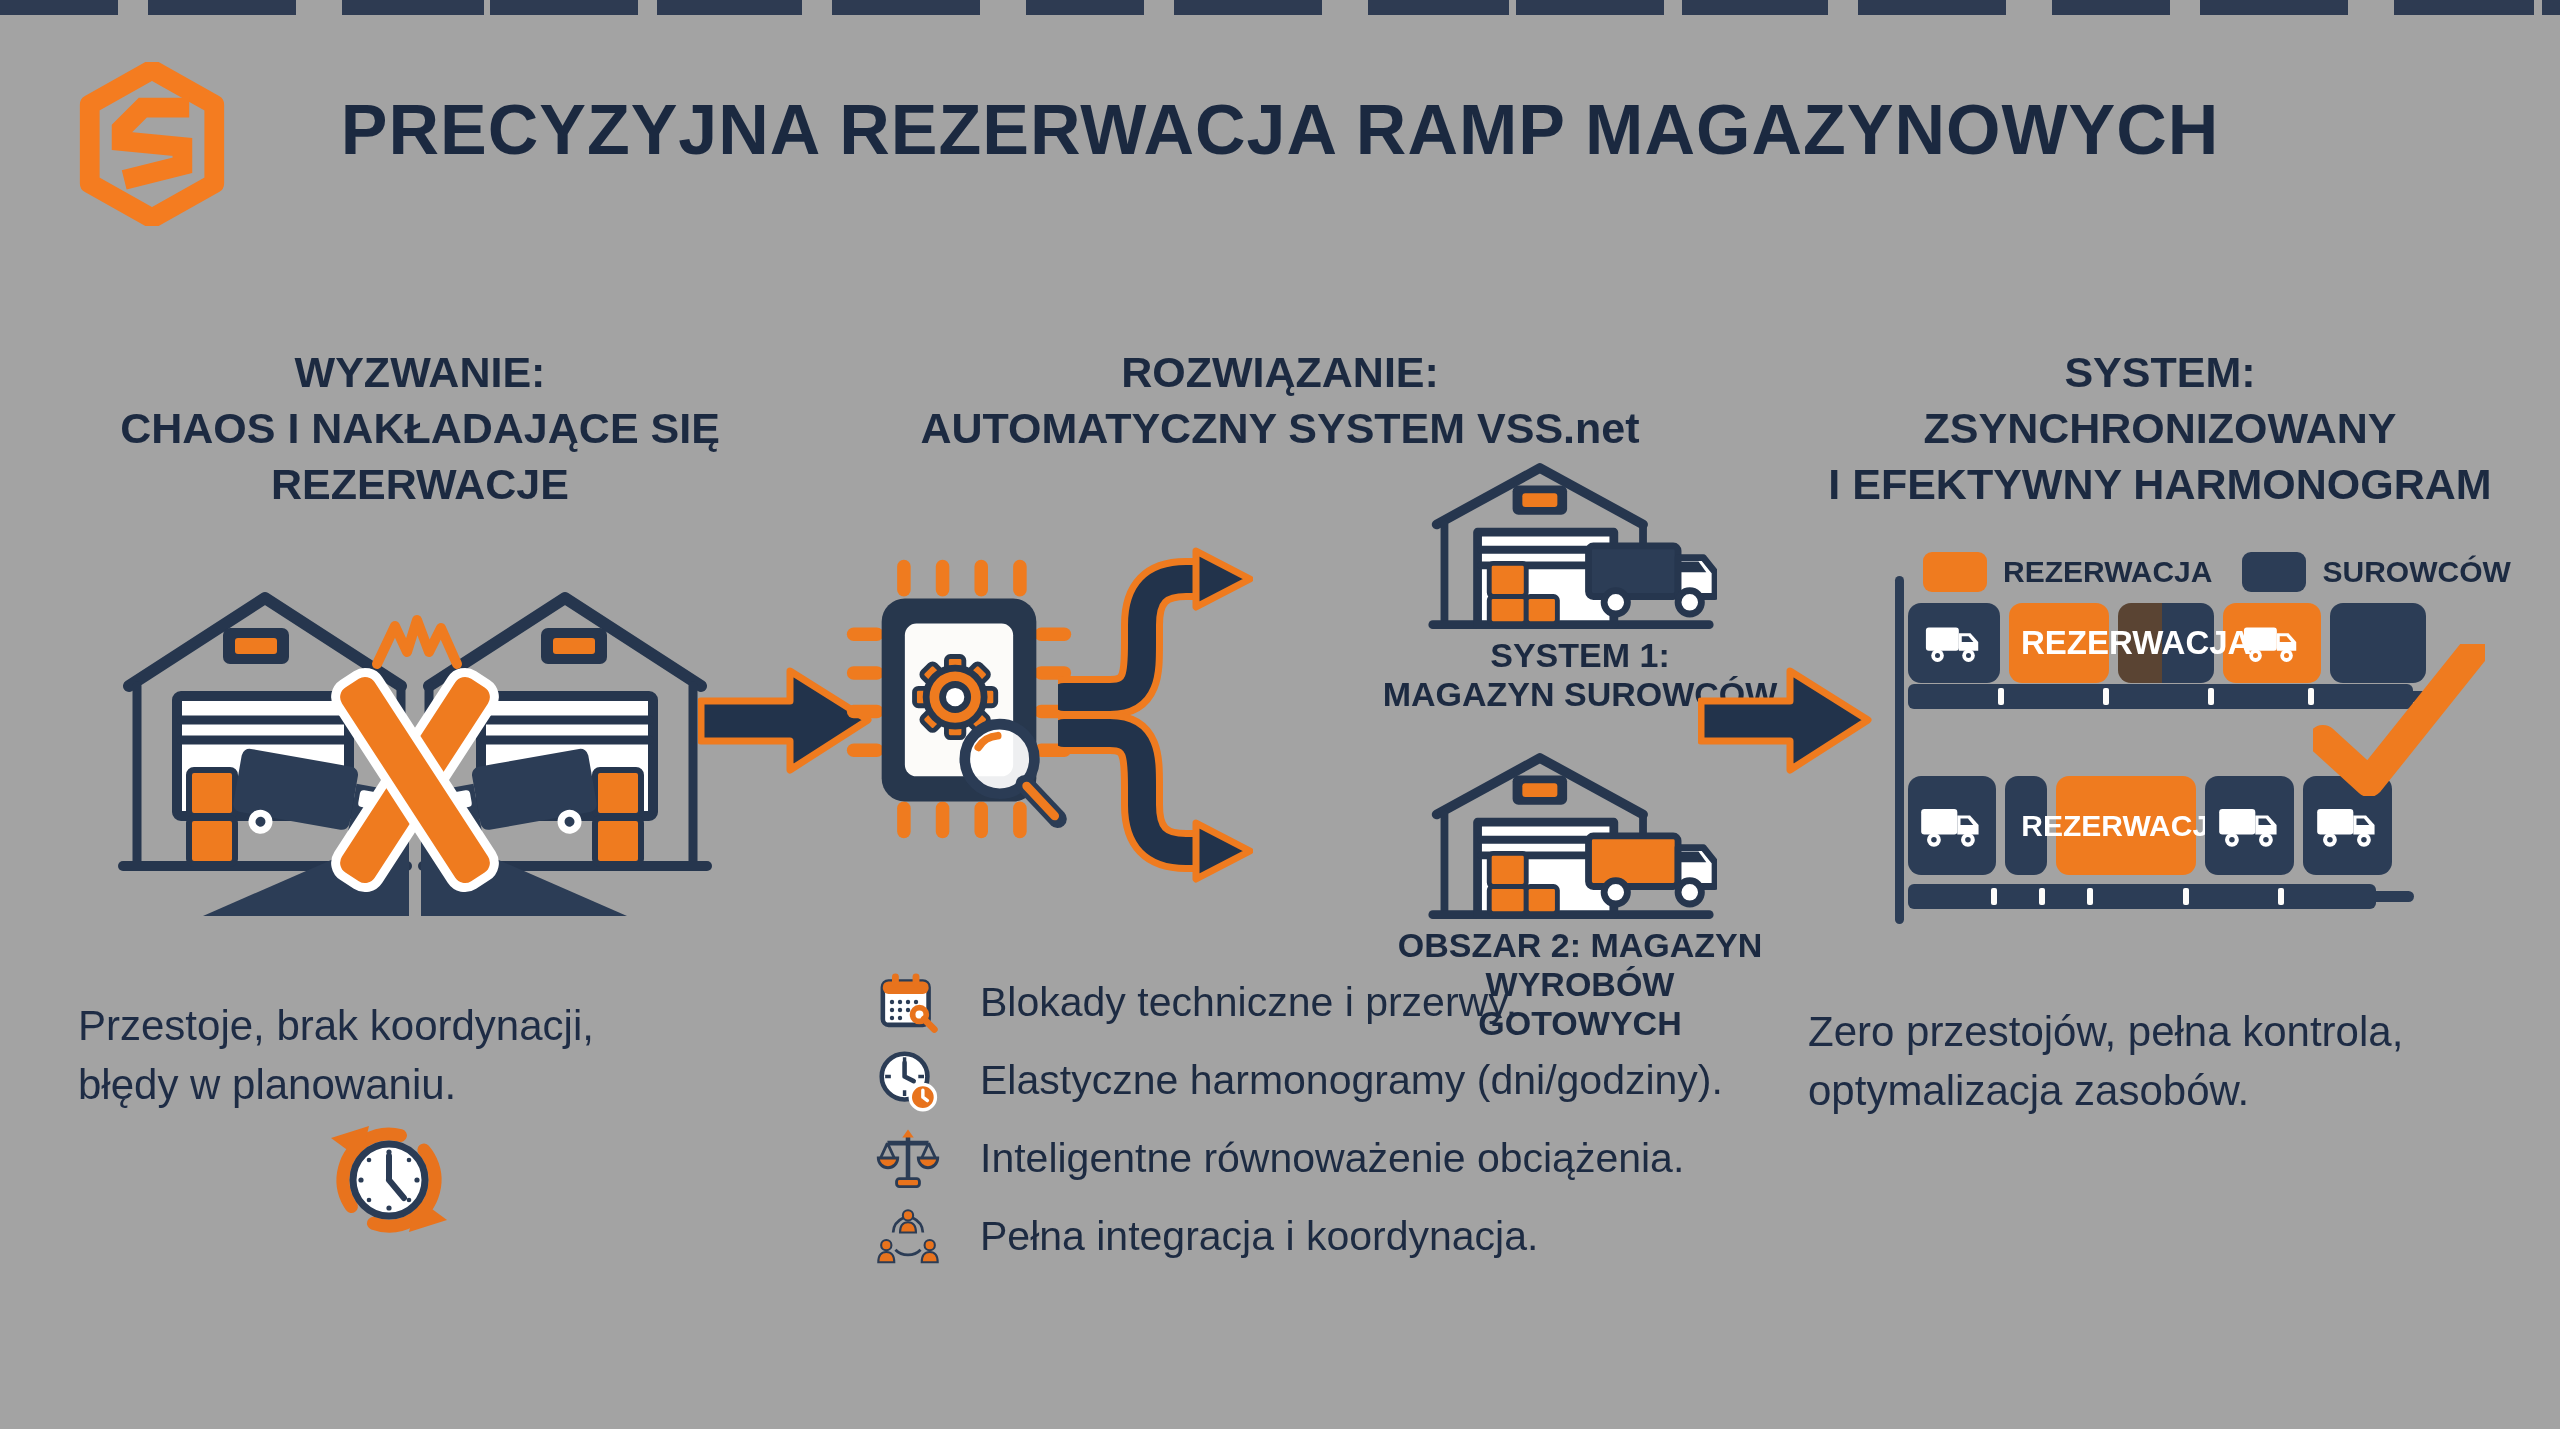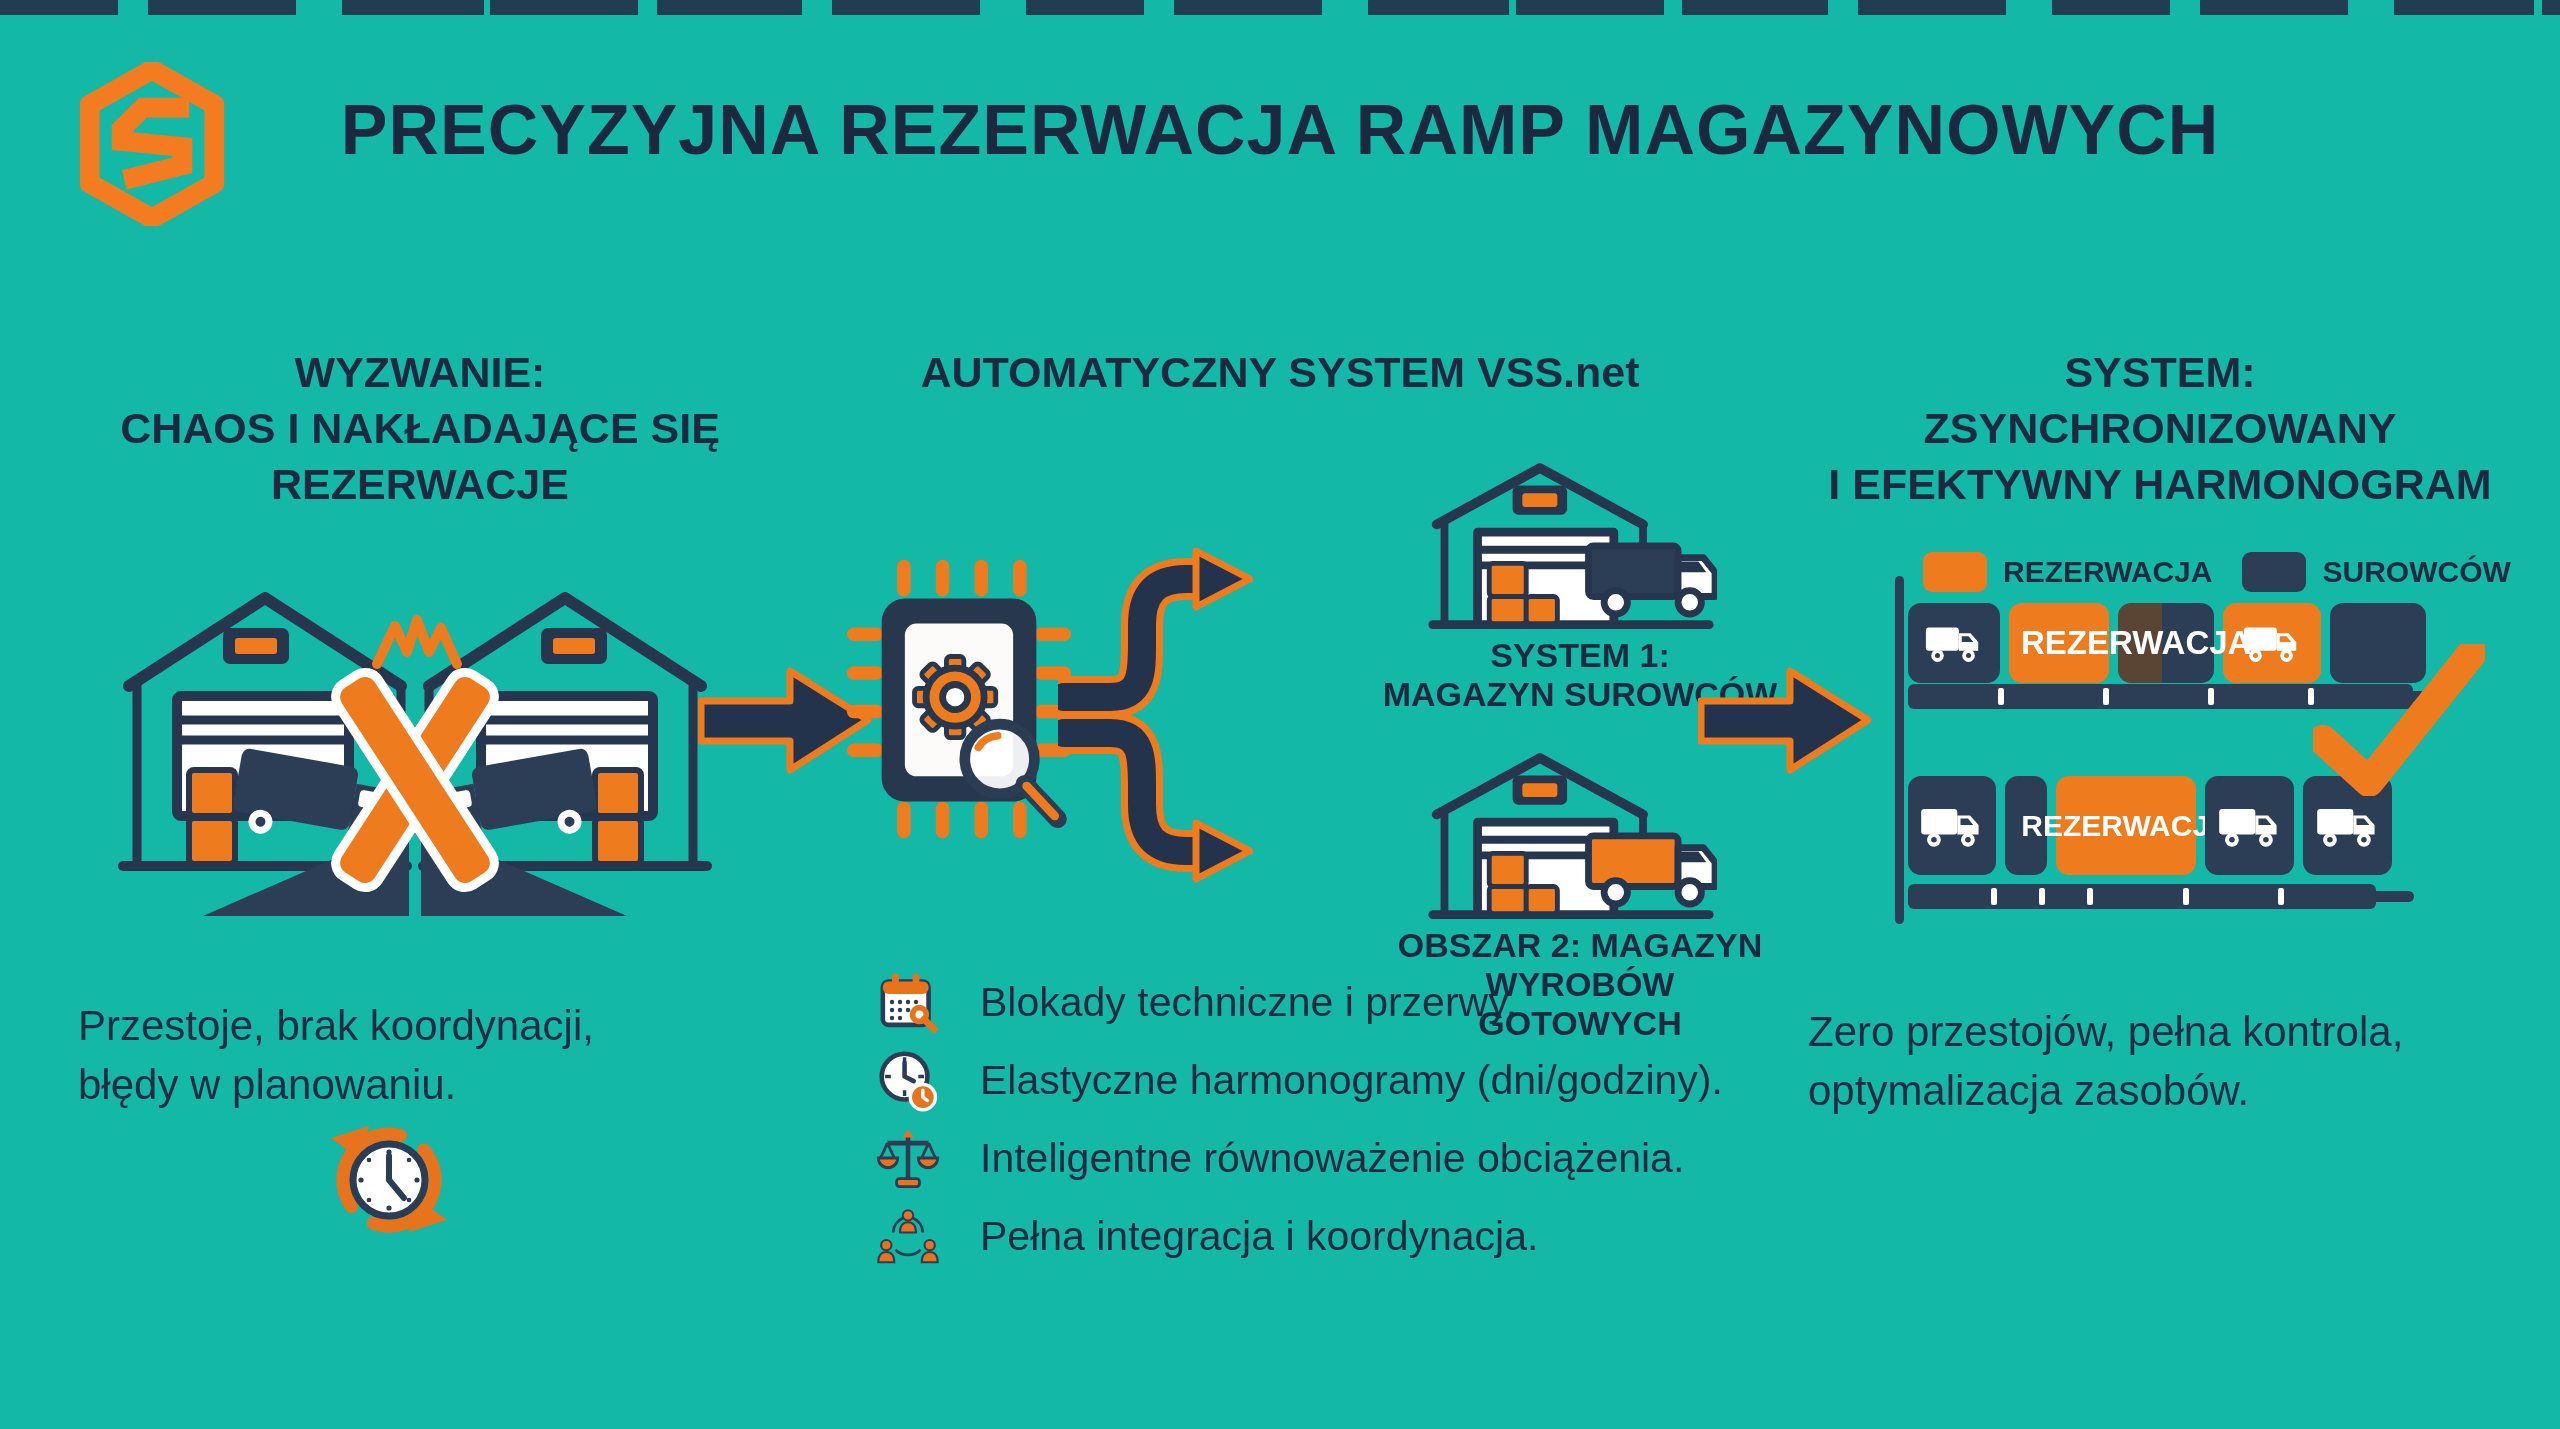--- a/index.html
+++ b/index.html
@@ -1,16 +1,16 @@
 <!DOCTYPE html>
 <html><head>
 <meta charset="utf-8">
 <style>
   html,body{margin:0;padding:0;}
-  .canvas{position:relative;width:2560px;height:1429px;background:#14b8a6;
+  .canvas{position:relative;width:2560px;height:1429px;background:#a3a3a3;
     font-family:"Liberation Sans",sans-serif;overflow:hidden;color:#1c2a41;}
   .top-strip{position:absolute;top:0;left:0;width:100%;height:15px;opacity:.9;
     background-image:
       repeating-linear-gradient(90deg,#22304a 0 118px,transparent 118px 148px,#22304a 148px 296px,transparent 296px 342px),
       repeating-linear-gradient(90deg,transparent 0 42px,#22304a 42px 74px,transparent 74px 205px);}
   .logo{position:absolute;left:76px;top:62px;width:152px;height:164px;}
   .title{position:absolute;left:0;top:90px;width:100%;text-align:center;
     font-size:70px;font-weight:700;color:#1b2940;letter-spacing:1px;}
   .col-head{position:absolute;text-align:center;font-weight:700;font-size:43px;line-height:56px;color:#1c2a41;margin-top:32px;}
   .head-challenge{left:78px;top:312px;width:684px;}
@@ -67,20 +67,21 @@
     <path d="M68,30 H44 L30,44 v8 L70,56 v12 L38,76" fill="none" stroke="#f47c20" stroke-width="13" stroke-linecap="square"></path>
   </svg>
   <div class="title">PRECYZYJNA REZERWACJA RAMP MAGAZYNOWYCH</div>
 
   <div class="col-head head-challenge">
     <div>WYZWANIE:</div>
     <div>CHAOS I NAKŁADAJĄCE SIĘ</div>
     <div>REZERWACJE</div>
   </div>
   <div class="col-head head-solution">
+    <div>ROZWIĄZANIE:</div>
     <div>AUTOMATYCZNY SYSTEM VSS.net</div>
   </div>
   <div class="col-head head-result">
     <div>SYSTEM:</div>
     <div>ZSYNCHRONIZOWANY</div>
     <div>I EFEKTYWNY HARMONOGRAM</div>
   </div>
 
   <svg class="illu" style="left:115px;top:568px;width:600px;height:365px" viewBox="0 0 600 365">
     <g stroke="#26364e" stroke-linecap="round" stroke-linejoin="round" fill="none">

